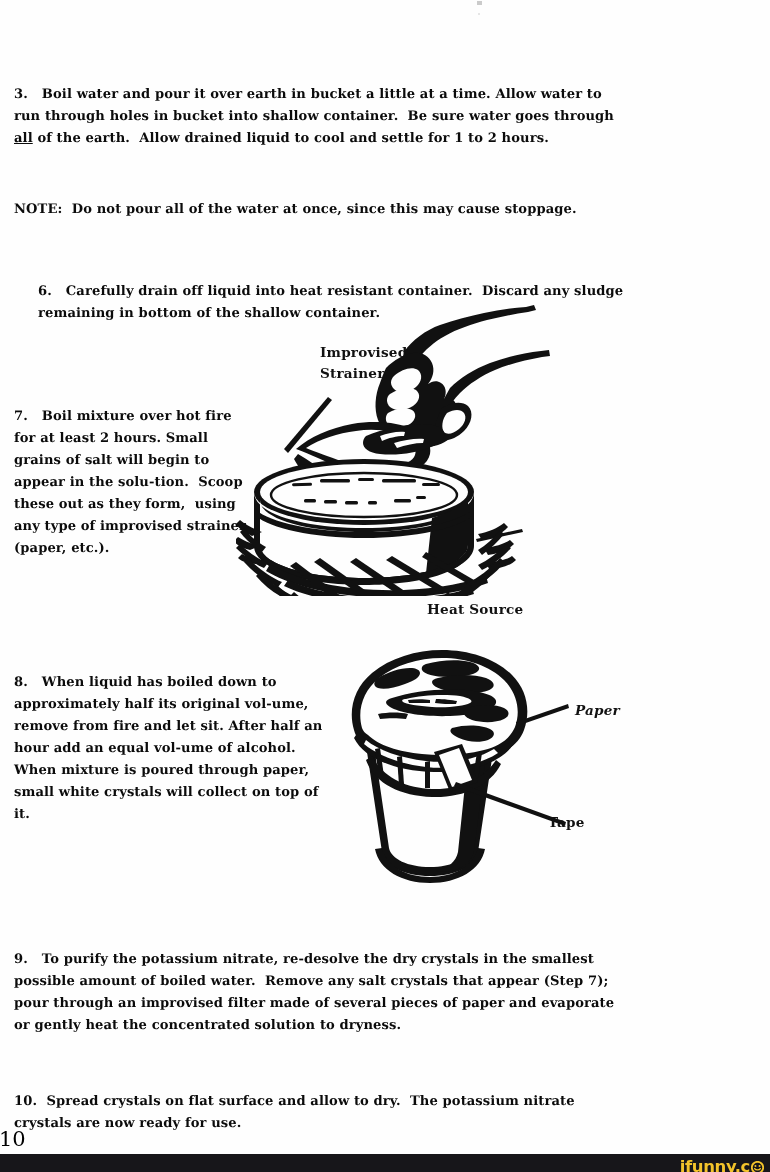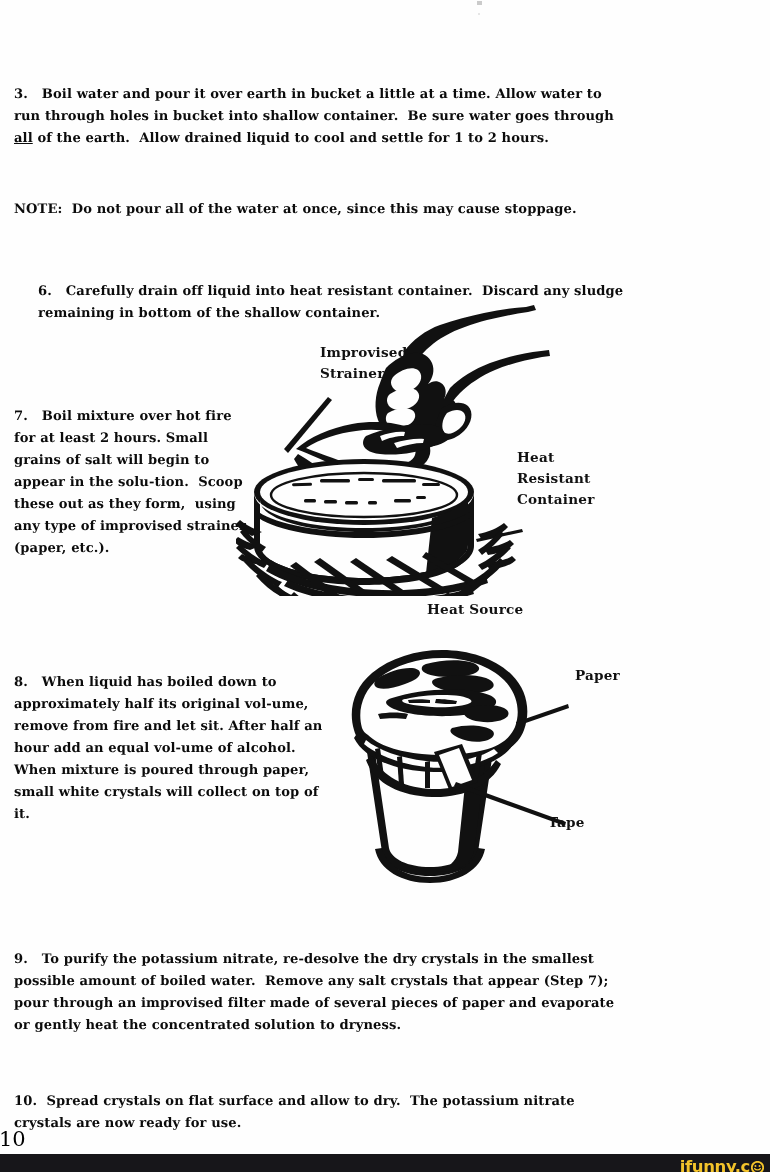--- a/index.html
+++ b/index.html
@@ -61,21 +61,21 @@
     font-size: 13.6px;
     line-height: 21px;
     color: #111;
     white-space: pre;
     letter-spacing: .2px;
   }
 
   #lbl-strainer  { left: 320px; top: 342px; }
   #lbl-hrc       { left: 517px; top: 447px; }
   #lbl-heatsrc   { left: 427px; top: 599px; }
-  #lbl-paper     { left: 575px; top: 665px; }
+  #lbl-paper     { left: 575px; top: 700px; font-style: italic; }
   #lbl-tape      { left: 548px; top: 812px; }
 
   
   .figure { position: absolute; }
   #fig-stove  { left: 236px; top: 296px;  width: 330px; height: 300px; }
   #fig-bucket { left: 330px; top: 636px;  width: 240px; height: 252px; }
   .figure svg { display: block; width: 100%; height: 100%; }
 
   
   #page-number {
@@ -298,23 +298,20 @@
 
         <path d="M168 302 L196 338 L192 341 L164 305 Z" fill="#111"></path>
 
         <path d="M48 153 L92 101 L96 104 L52 157 Z" fill="#111"></path>
       </g>
     </svg>
   </div>
 
   <span class="fig-label" id="lbl-strainer" style="white-space:pre;">Improvised
 Strainer</span>
-  <span class="fig-label" id="lbl-hrc" style="white-space:pre;">Heat
-Resistant
-Container</span>
   <span class="fig-label" id="lbl-heatsrc">Heat Source</span>
 
   <p class="para" id="p8">8.   When liquid has boiled down to approximately half its original vol-ume, remove from fire and let sit. After half an hour add an equal vol-ume of alcohol.  When mixture is poured through paper, small white crystals will collect on top of it.</p>
 
   <div class="figure" id="fig-bucket">
     <svg viewBox="0 0 240 252" xmlns="http://www.w3.org/2000/svg" aria-hidden="true">
       <g fill="#111">
 
         <path d="M34 96
                  L52 216

